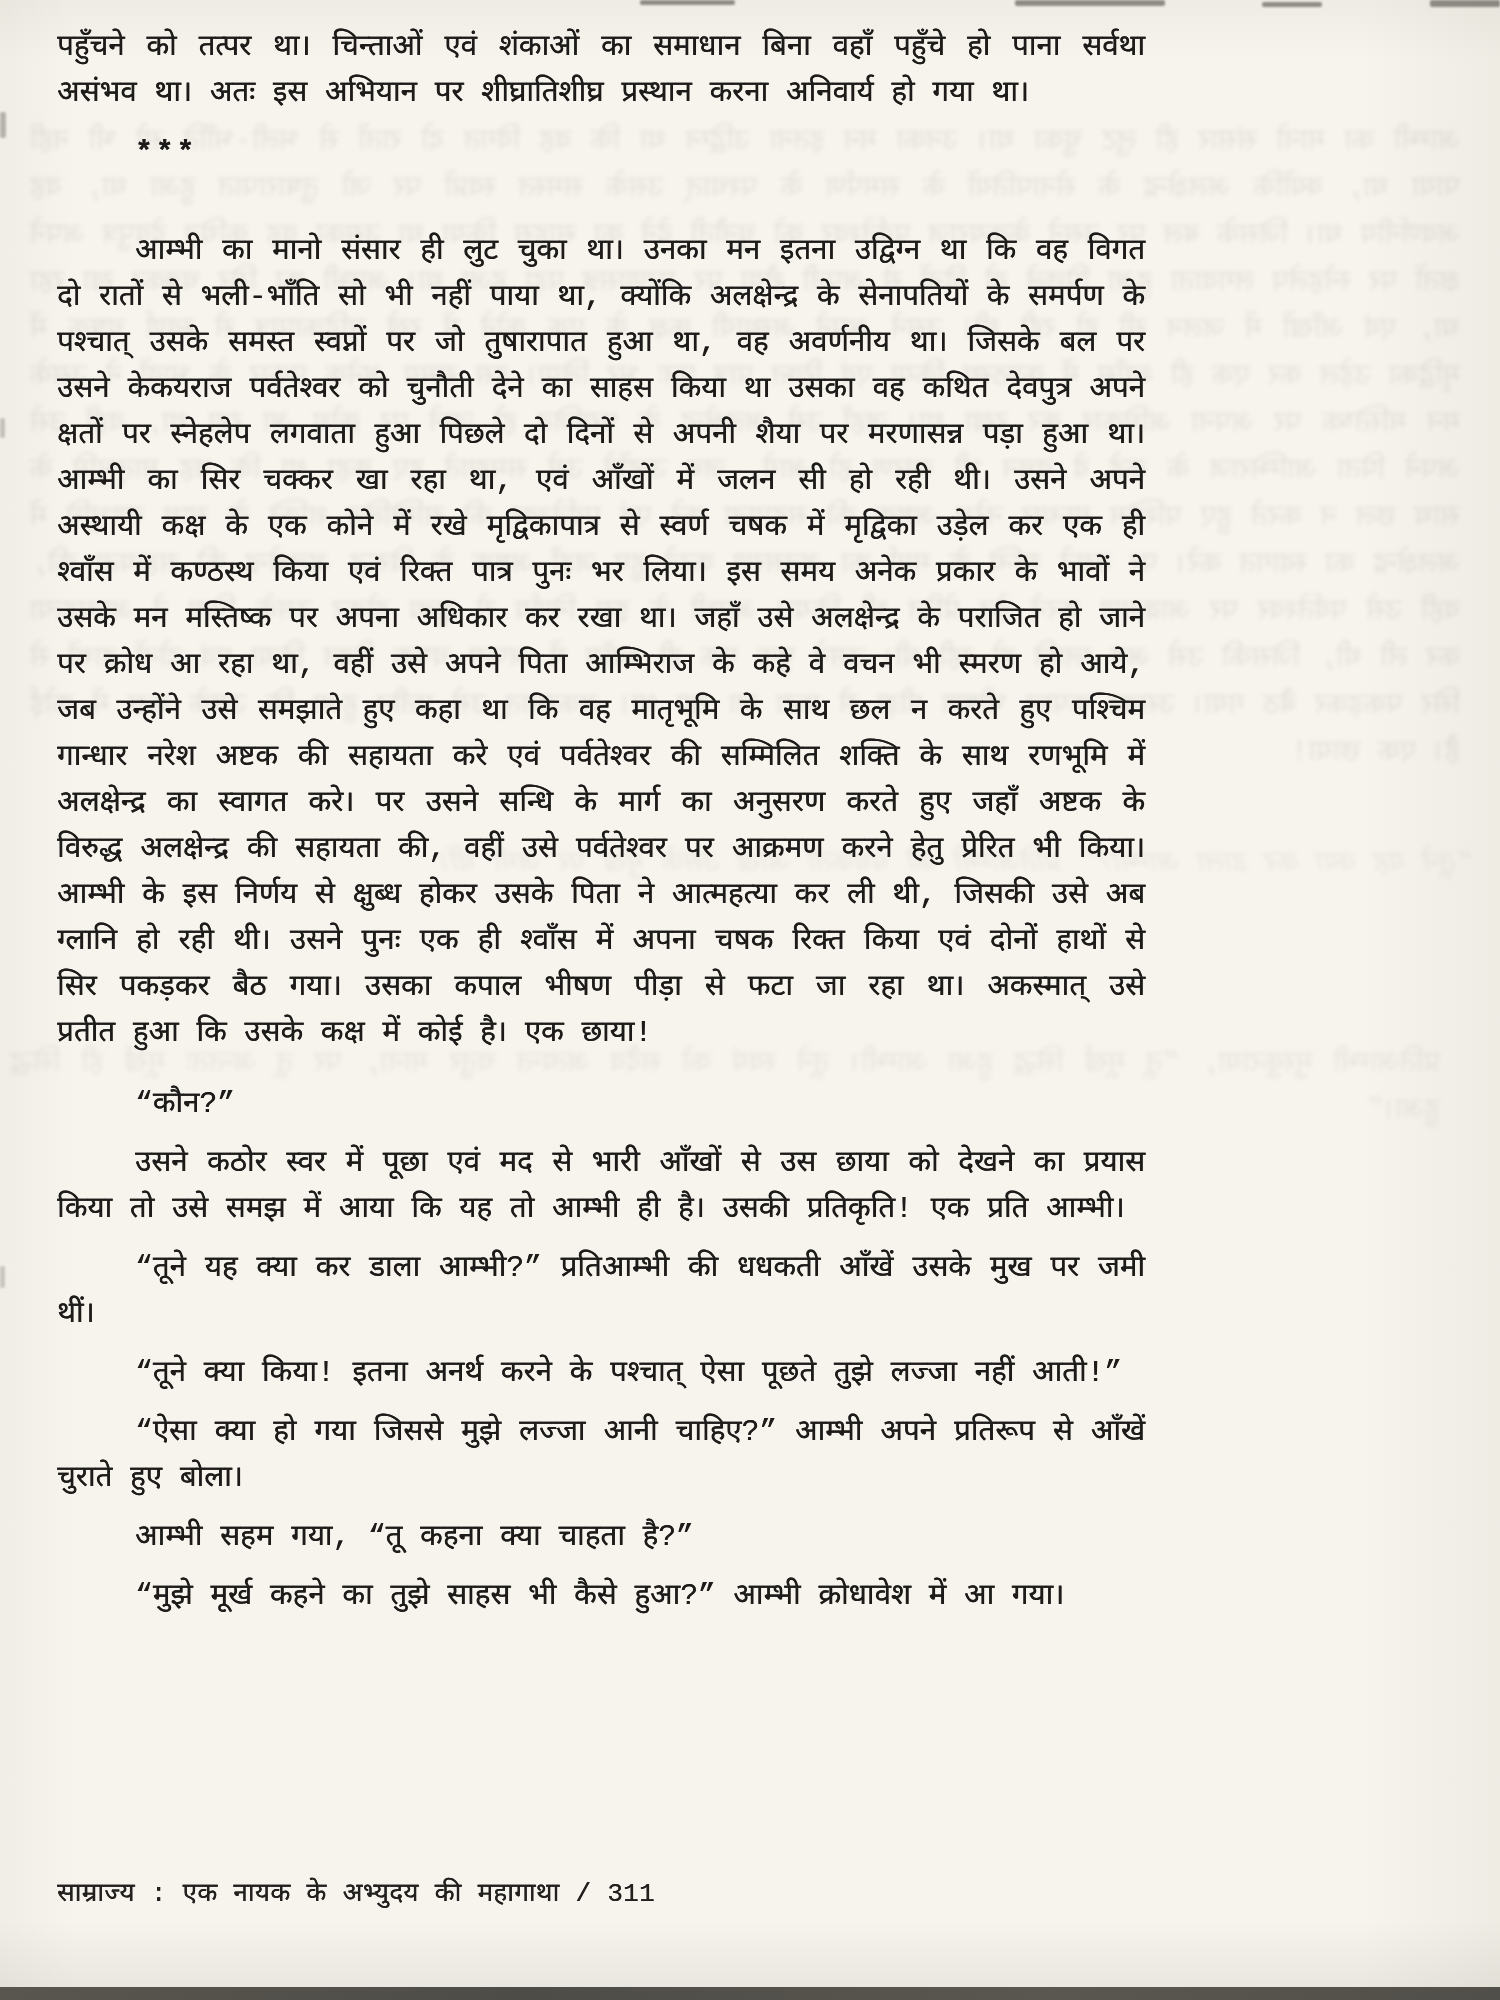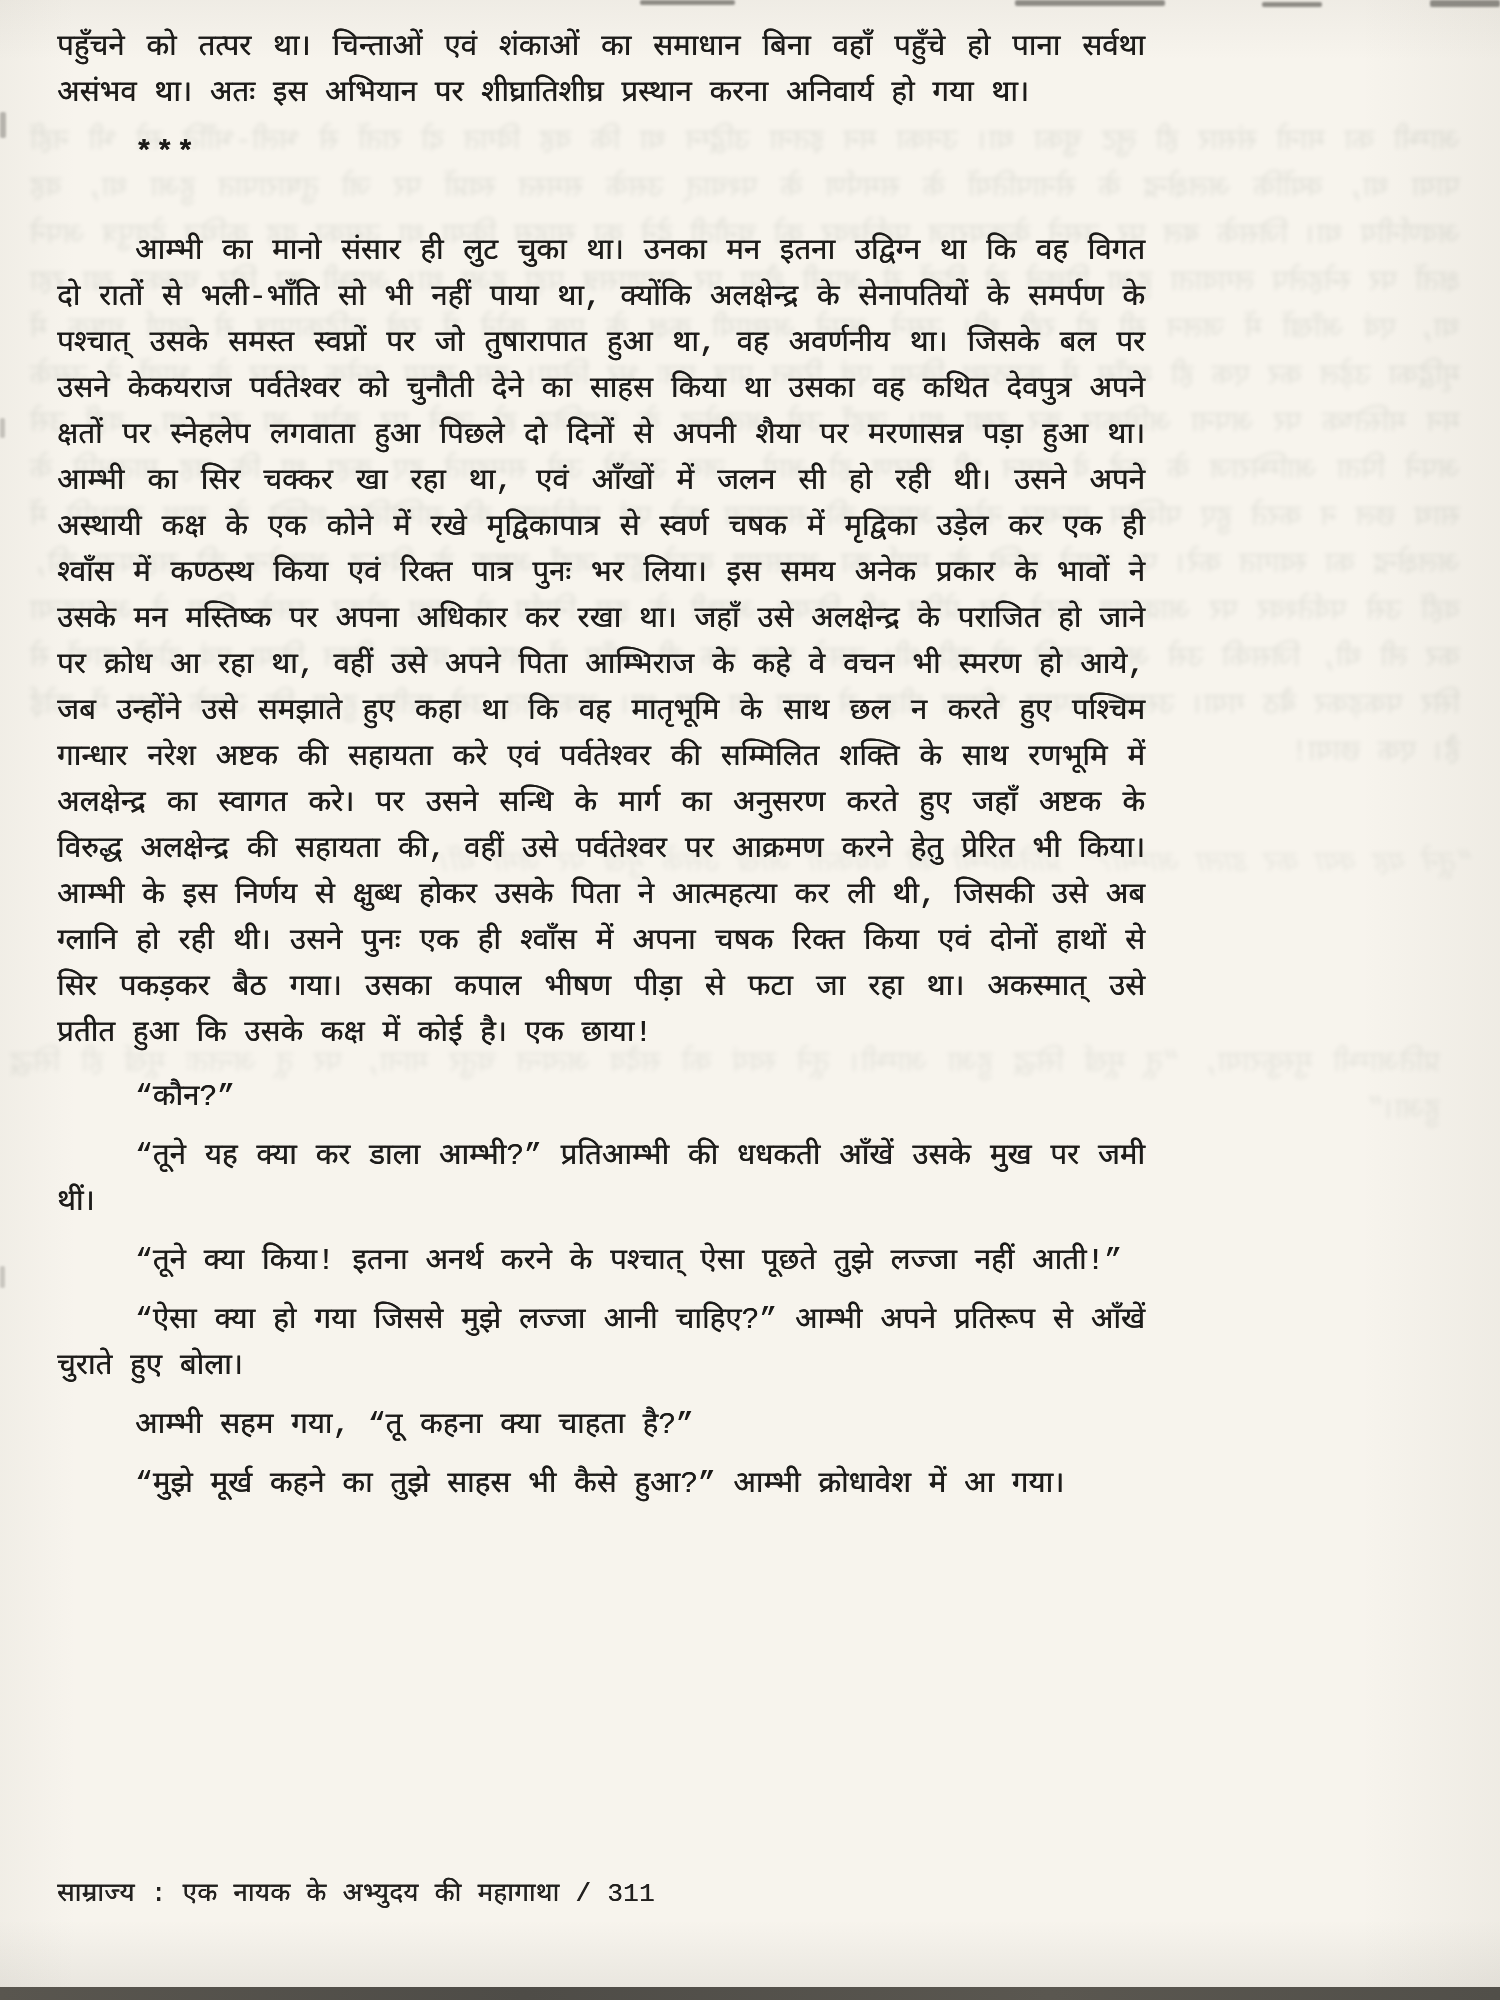--- a/index.html
+++ b/index.html
@@ -56,21 +56,21 @@
   }
   .para { margin: 0; text-indent: 78px; }
   .para.first { text-indent: 0; margin-bottom: 4px; }
   .para.separator {
     text-indent: 0;
     padding-left: 78px;
     font-weight: bold;
     letter-spacing: 3px;
     margin: 14px 0 52px 0;
   }
-  .para.body { margin-bottom: 18px; }
+  .para.body { margin-bottom: 25px; }
   .para.dialogue { margin-top: 13px; }
 
   .footer {
     position: absolute;
     left: 57px;
     top: 1873px;
     font-size: 26px;
     letter-spacing: 0.3px;
     color: #22211f;
     text-shadow: 0.3px 0 0 currentColor;
@@ -108,20 +108,21 @@
     <div class="ghost g1">आम्भी का मानो संसार ही लुट चुका था। उनका मन इतना उद्विग्न था कि वह विगत दो रातों से भली-भाँति सो भी नहीं पाया था, क्योंकि अलक्षेन्द्र के सेनापतियों के समर्पण के पश्चात् उसके समस्त स्वप्नों पर जो तुषारापात हुआ था, वह अवर्णनीय था। जिसके बल पर उसने केकयराज पर्वतेश्वर को चुनौती देने का साहस किया था उसका वह कथित देवपुत्र अपने क्षतों पर स्नेहलेप लगवाता हुआ पिछले दो दिनों से अपनी शैया पर मरणासन्न पड़ा हुआ था। आम्भी का सिर चक्कर खा रहा था, एवं आँखों में जलन सी हो रही थी। उसने अपने अस्थायी कक्ष के एक कोने में रखे मृद्विकापात्र से स्वर्ण चषक में मृद्विका उड़ेल कर एक ही श्वाँस में कण्ठस्थ किया एवं रिक्त पात्र पुनः भर लिया। इस समय अनेक प्रकार के भावों ने उसके मन मस्तिष्क पर अपना अधिकार कर रखा था। जहाँ उसे अलक्षेन्द्र के पराजित हो जाने पर क्रोध आ रहा था, वहीं उसे अपने पिता आम्भिराज के कहे वे वचन भी स्मरण हो आये, जब उन्होंने उसे समझाते हुए कहा था कि वह मातृभूमि के साथ छल न करते हुए पश्चिम गान्धार नरेश अष्टक की सहायता करे एवं पर्वतेश्वर की सम्मिलित शक्ति के साथ रणभूमि में अलक्षेन्द्र का स्वागत करे। पर उसने सन्धि के मार्ग का अनुसरण करते हुए जहाँ अष्टक के विरुद्ध अलक्षेन्द्र की सहायता की, वहीं उसे पर्वतेश्वर पर आक्रमण करने हेतु प्रेरित भी किया। आम्भी के इस निर्णय से क्षुब्ध होकर उसके पिता ने आत्महत्या कर ली थी, जिसकी उसे अब ग्लानि हो रही थी। उसने पुनः एक ही श्वाँस में अपना चषक रिक्त किया एवं दोनों हाथों से सिर पकड़कर बैठ गया। उसका कपाल भीषण पीड़ा से फटा जा रहा था। अकस्मात् उसे प्रतीत हुआ कि उसके कक्ष में कोई है। एक छाया!</div>
     <div class="ghost g3">“तूने यह क्या कर डाला आम्भी?” प्रतिआम्भी की धधकती आँखें उसके मुख पर जमी थीं।</div>
     <div class="ghost g2">प्रतिआम्भी मुस्कुराया, “तू मूर्ख सिद्ध हुआ आम्भी। तूने स्वयं को सदैव अत्यन्त चतुर माना, पर तू अन्ततः मूर्ख ही सिद्ध हुआ।”</div>
   </div>
 
   <div class="content" id="content">
       <p class="para first">पहुँचने को तत्पर था। चिन्ताओं एवं शंकाओं का समाधान बिना वहाँ पहुँचे हो पाना सर्वथा असंभव था। अतः इस अभियान पर शीघ्रातिशीघ्र प्रस्थान करना अनिवार्य हो गया था।</p>
       <p class="para separator">***</p>
       <p class="para body">आम्भी का मानो संसार ही लुट चुका था। उनका मन इतना उद्विग्न था कि वह विगत दो रातों से भली-भाँति सो भी नहीं पाया था, क्योंकि अलक्षेन्द्र के सेनापतियों के समर्पण के पश्चात् उसके समस्त स्वप्नों पर जो तुषारापात हुआ था, वह अवर्णनीय था। जिसके बल पर उसने केकयराज पर्वतेश्वर को चुनौती देने का साहस किया था उसका वह कथित देवपुत्र अपने क्षतों पर स्नेहलेप लगवाता हुआ पिछले दो दिनों से अपनी शैया पर मरणासन्न पड़ा हुआ था। आम्भी का सिर चक्कर खा रहा था, एवं आँखों में जलन सी हो रही थी। उसने अपने अस्थायी कक्ष के एक कोने में रखे मृद्विकापात्र से स्वर्ण चषक में मृद्विका उड़ेल कर एक ही श्वाँस में कण्ठस्थ किया एवं रिक्त पात्र पुनः भर लिया। इस समय अनेक प्रकार के भावों ने उसके मन मस्तिष्क पर अपना अधिकार कर रखा था। जहाँ उसे अलक्षेन्द्र के पराजित हो जाने पर क्रोध आ रहा था, वहीं उसे अपने पिता आम्भिराज के कहे वे वचन भी स्मरण हो आये, जब उन्होंने उसे समझाते हुए कहा था कि वह मातृभूमि के साथ छल न करते हुए पश्चिम गान्धार नरेश अष्टक की सहायता करे एवं पर्वतेश्वर की सम्मिलित शक्ति के साथ रणभूमि में अलक्षेन्द्र का स्वागत करे। पर उसने सन्धि के मार्ग का अनुसरण करते हुए जहाँ अष्टक के विरुद्ध अलक्षेन्द्र की सहायता की, वहीं उसे पर्वतेश्वर पर आक्रमण करने हेतु प्रेरित भी किया। आम्भी के इस निर्णय से क्षुब्ध होकर उसके पिता ने आत्महत्या कर ली थी, जिसकी उसे अब ग्लानि हो रही थी। उसने पुनः एक ही श्वाँस में अपना चषक रिक्त किया एवं दोनों हाथों से सिर पकड़कर बैठ गया। उसका कपाल भीषण पीड़ा से फटा जा रहा था। अकस्मात् उसे प्रतीत हुआ कि उसके कक्ष में कोई है। एक छाया!</p>
       <p class="para dialogue">“कौन?”</p>
+      <p class="para dialogue">उसने कठोर स्वर में पूछा एवं मद से भारी आँखों से उस छाया को देखने का प्रयास किया तो उसे समझ में आया कि यह तो आम्भी ही है। उसकी प्रतिकृति! एक प्रति आम्भी।</p>
       <p class="para dialogue">“तूने यह क्या कर डाला आम्भी?” प्रतिआम्भी की धधकती आँखें उसके मुख पर जमी थीं।</p>
       <p class="para dialogue">“तूने क्या किया! इतना अनर्थ करने के पश्चात् ऐसा पूछते तुझे लज्जा नहीं आती!”</p>
       <p class="para dialogue">“ऐसा क्या हो गया जिससे मुझे लज्जा आनी चाहिए?” आम्भी अपने प्रतिरूप से आँखें चुराते हुए बोला।</p>
       <p class="para dialogue">आम्भी सहम गया, “तू कहना क्या चाहता है?”</p>
       <p class="para dialogue">“मुझे मूर्ख कहने का तुझे साहस भी कैसे हुआ?” आम्भी क्रोधावेश में आ गया।</p>
     </div>
 
   <div class="footer">साम्राज्य : एक नायक के अभ्युदय की महागाथा / 311</div>
 
   <div class="edge-bottom"></div>

